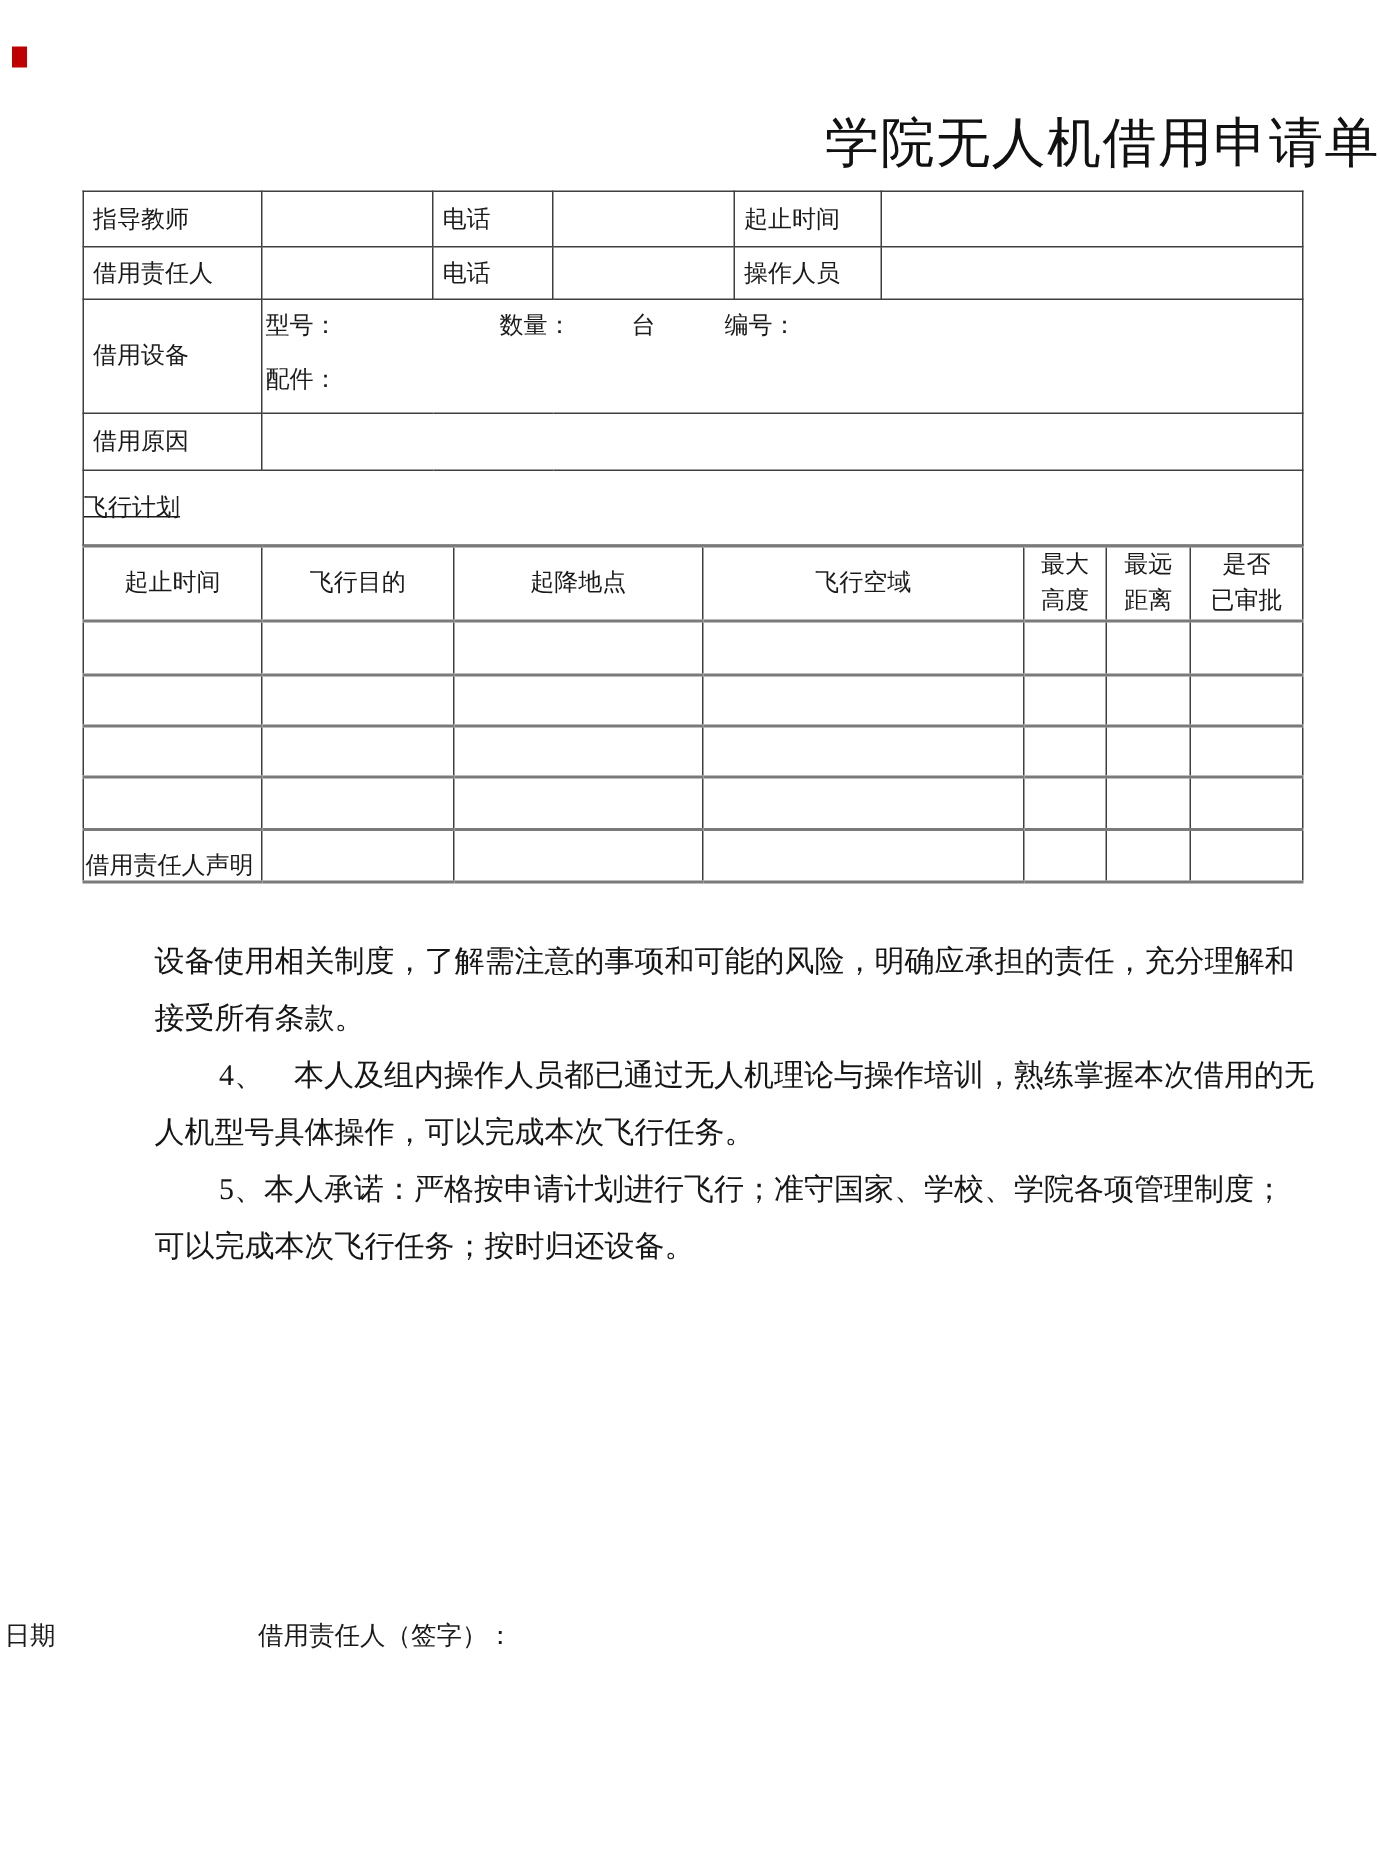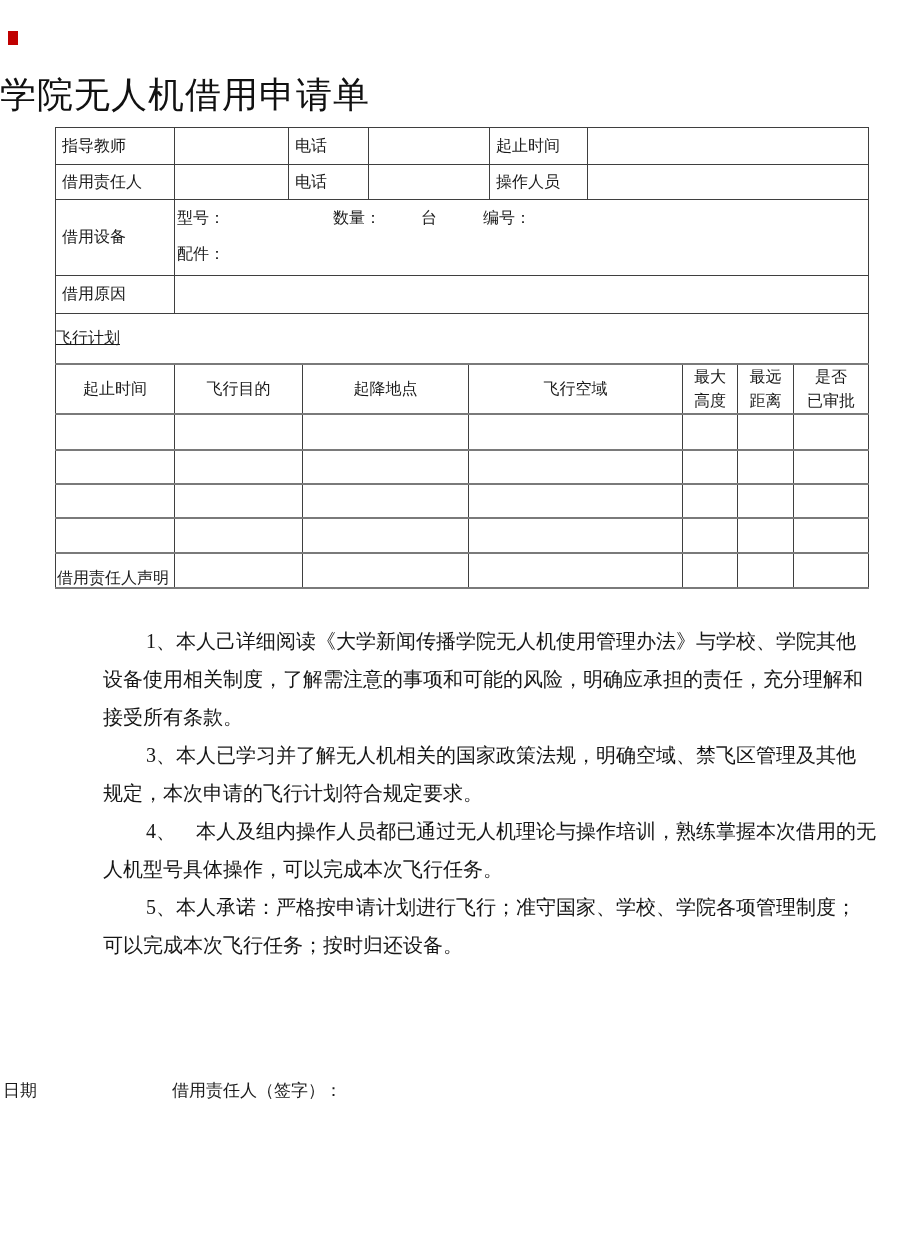--- a/index.html
+++ b/index.html
@@ -16,21 +16,21 @@
   .red-mark {
     position: absolute;
     left: 8px; top: 31px;
     width: 10px; height: 14px;
     background: #c00000;
   }
   .doc-title {
     position: absolute;
     left: 0; top: 74px;
     width: 100%;
-    text-align: left;
+    text-align: right;
     font-size: 36px;
     line-height: 42px;
     font-weight: 400;
     color: #111111;
     letter-spacing: 1px;
   }
   table { border-collapse: collapse; table-layout: fixed; position: absolute; }
   .info-table { left: 55px; top: 127px; width: 813px; }
   .info-table td { border: 1px solid #3f3f3f; font-size: 16px; vertical-align: middle; overflow: hidden; }
   .label-cell { padding-left: 6px; }
@@ -208,27 +208,22 @@
           <td></td>
           <td></td>
     </tr>
   </tbody>
     </table>
 
   <div class="declaration">借用责任人声明</div>
 
   <div class="paragraphs">
     <div>
-      <div class="para-line first">1、本人己详细阅读《大学新闻传播学院无人机使用管理办法》与学校、学院其他</div>
       <div class="para-line">设备使用相关制度，了解需注意的事项和可能的风险，明确应承担的责任，充分理解和</div>
       <div class="para-line">接受所有条款。</div>
-    </div>
-    <div>
-      <div class="para-line first">3、本人已学习并了解无人机相关的国家政策法规，明确空域、禁飞区管理及其他</div>
-      <div class="para-line">规定，本次申请的飞行计划符合规定要求。</div>
     </div>
     <div>
       <div class="para-line first">4、　本人及组内操作人员都已通过无人机理论与操作培训，熟练掌握本次借用的无</div>
       <div class="para-line">人机型号具体操作，可以完成本次飞行任务。</div>
     </div>
     <div>
       <div class="para-line first">5、本人承诺：严格按申请计划进行飞行；准守国家、学校、学院各项管理制度；</div>
       <div class="para-line">可以完成本次飞行任务；按时归还设备。</div>
     </div>
   </div>

